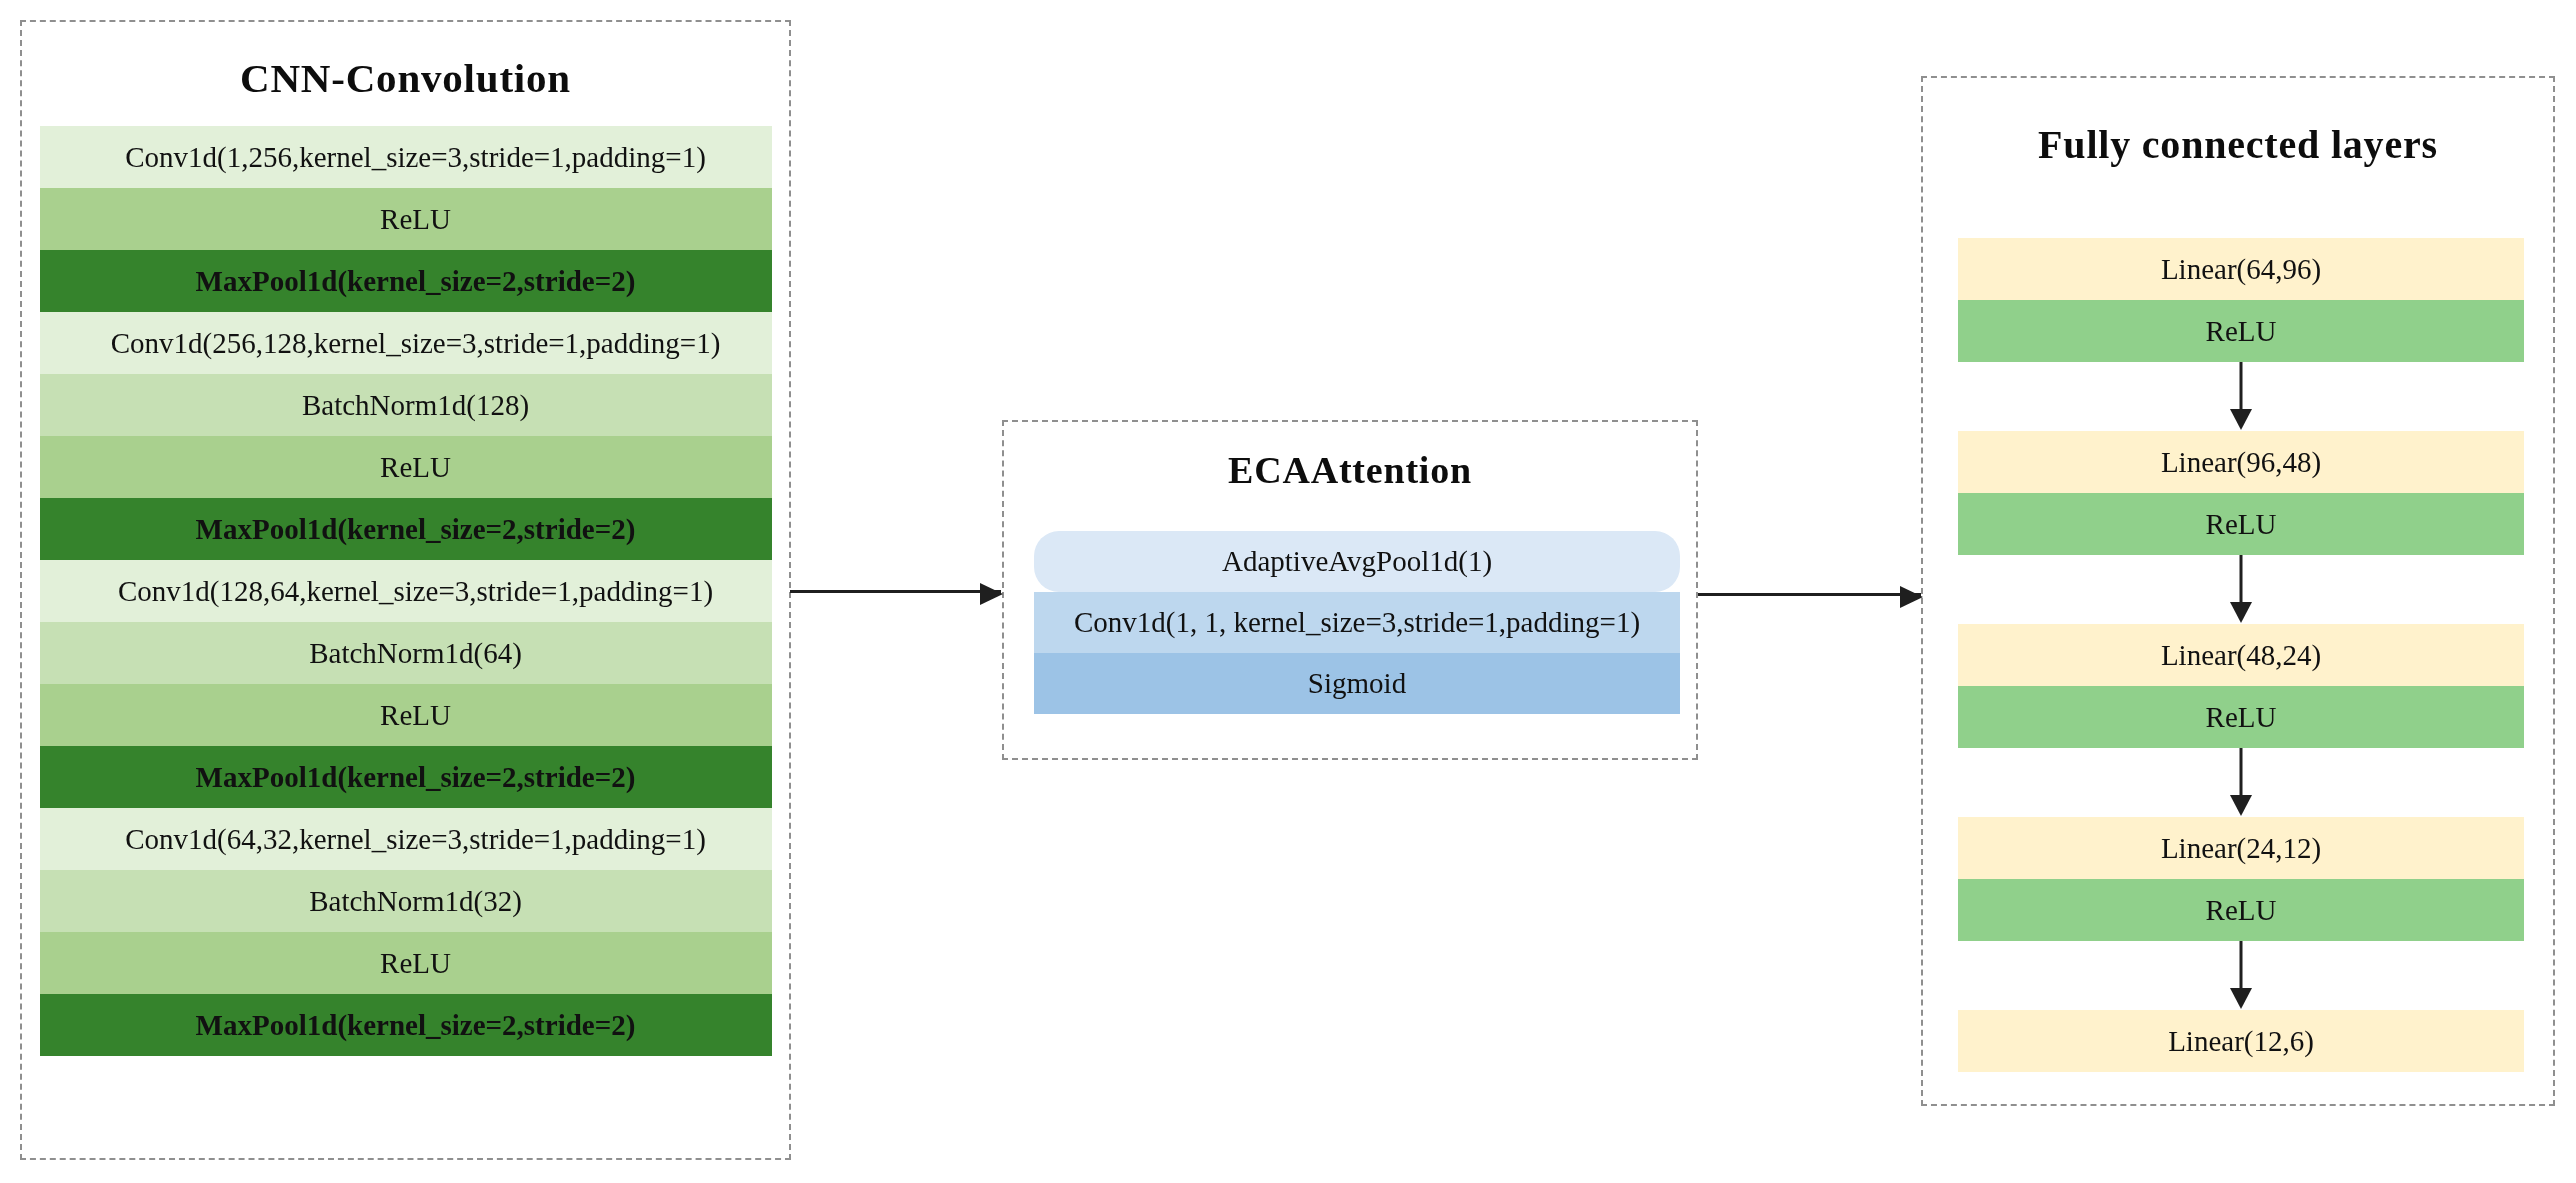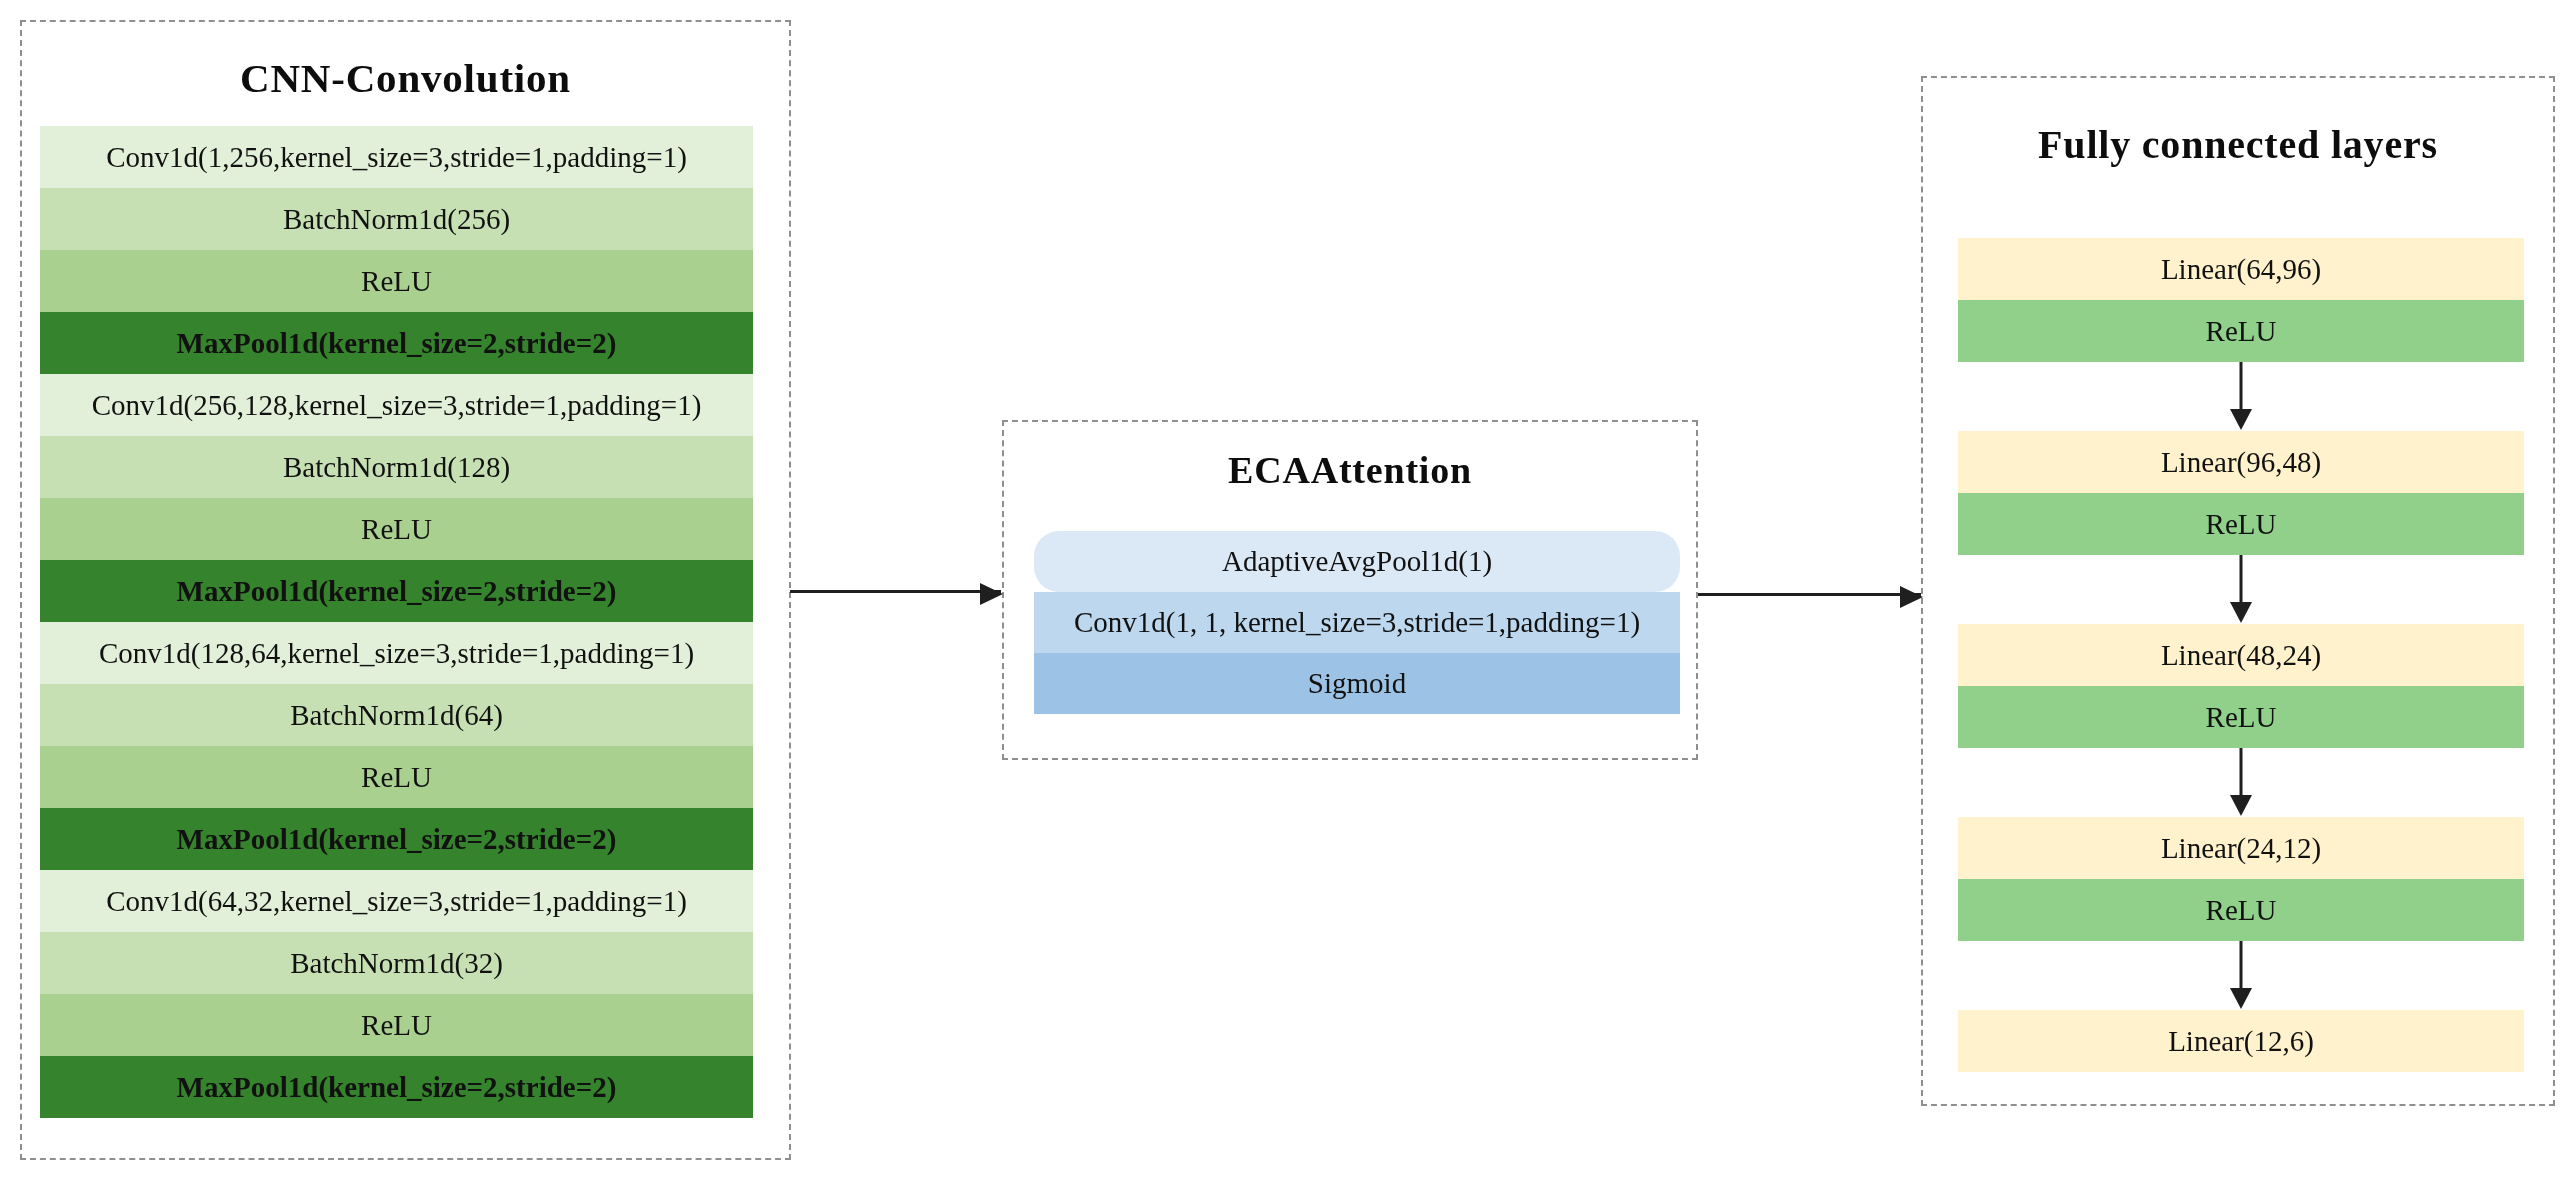--- a/index.html
+++ b/index.html
@@ -32,21 +32,21 @@
   .rows{position:absolute;}
   .cnn-rows{left:18px;top:104px;width:713px;}
   .eca-rows{left:30px;top:109px;width:646px;}
   .fc-rows{left:35px;top:160px;width:566px;}
 
   .row{
     display:flex;align-items:center;justify-content:center;
     font-size:29px;color:#111;
     width:100%;
   }
-  .cnn-rows .row{height:62px;}
+  .cnn-rows .row{height:62px;padding-left:19px;}
   .eca-rows .row{height:61px;}
   .fc-rows .row{height:62px;}
 
   .row-conv{background:var(--row-conv);}
   .row-bn{background:var(--row-bn);}
   .row-relu{background:var(--row-relu);}
   .row-maxpool{background:var(--row-maxpool);font-weight:bold;}
   .row-blue1{background:var(--row-blue1);border-radius:25px;}
   .row-blue2{background:var(--row-blue2);}
   .row-blue3{background:var(--row-blue3);}
@@ -87,21 +87,20 @@
 </style>
 </head>
 <body>
 
 <div class="canvas">
 
   <div class="dashed-box cnn-box">
     <div class="block-title">CNN-Convolution</div>
     <div class="rows cnn-rows">
         <div class="row row-conv">Conv1d(1,256,kernel_size=3,stride=1,padding=1)</div>
-        <div class="row row-bn">BatchNorm1d(256)</div>
         <div class="row row-relu">ReLU</div>
         <div class="row row-maxpool">MaxPool1d(kernel_size=2,stride=2)</div>
         <div class="row row-conv">Conv1d(256,128,kernel_size=3,stride=1,padding=1)</div>
         <div class="row row-bn">BatchNorm1d(128)</div>
         <div class="row row-relu">ReLU</div>
         <div class="row row-maxpool">MaxPool1d(kernel_size=2,stride=2)</div>
         <div class="row row-conv">Conv1d(128,64,kernel_size=3,stride=1,padding=1)</div>
         <div class="row row-bn">BatchNorm1d(64)</div>
         <div class="row row-relu">ReLU</div>
         <div class="row row-maxpool">MaxPool1d(kernel_size=2,stride=2)</div>

